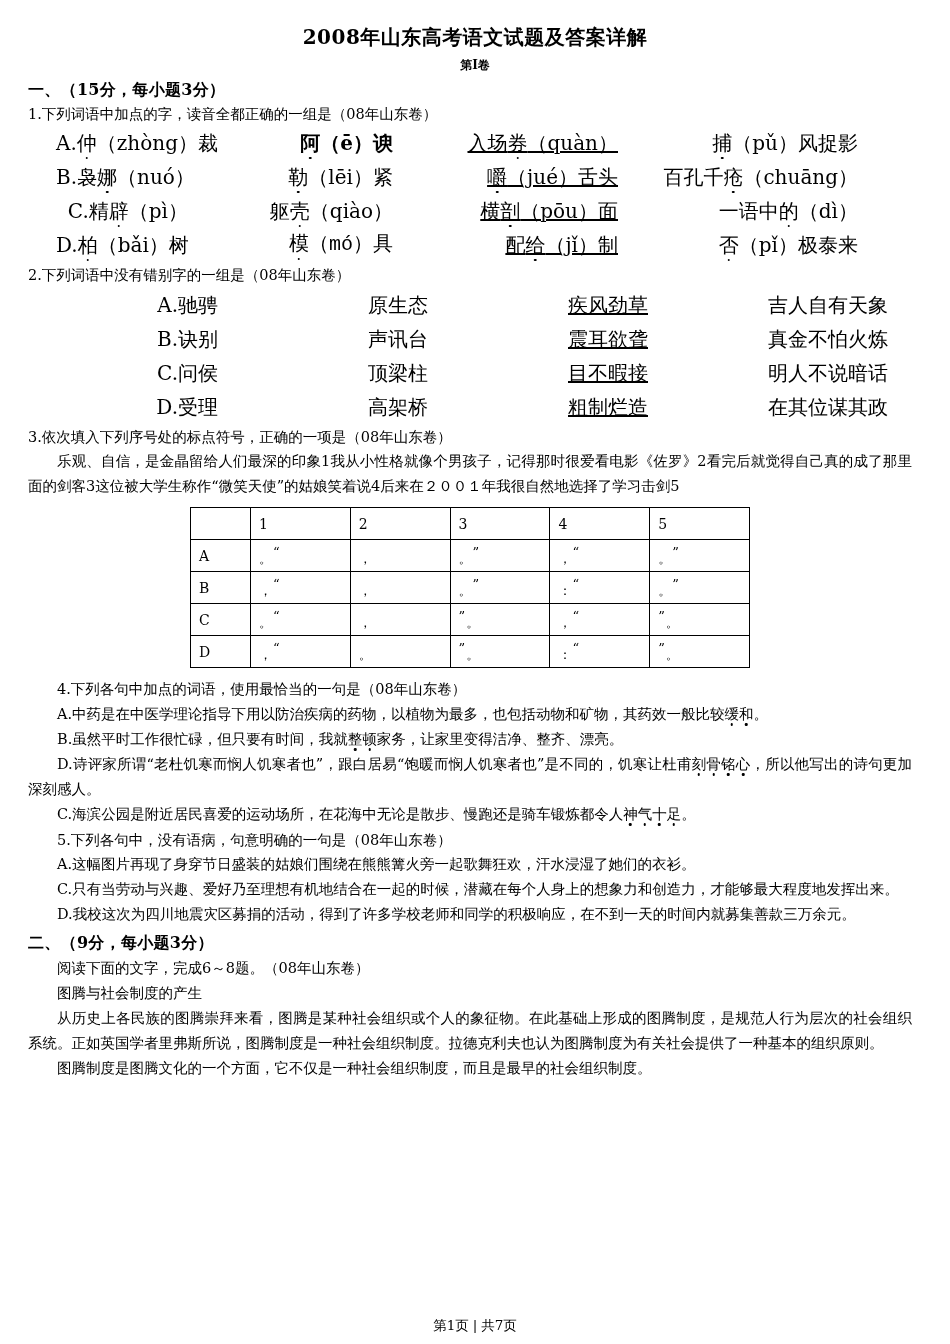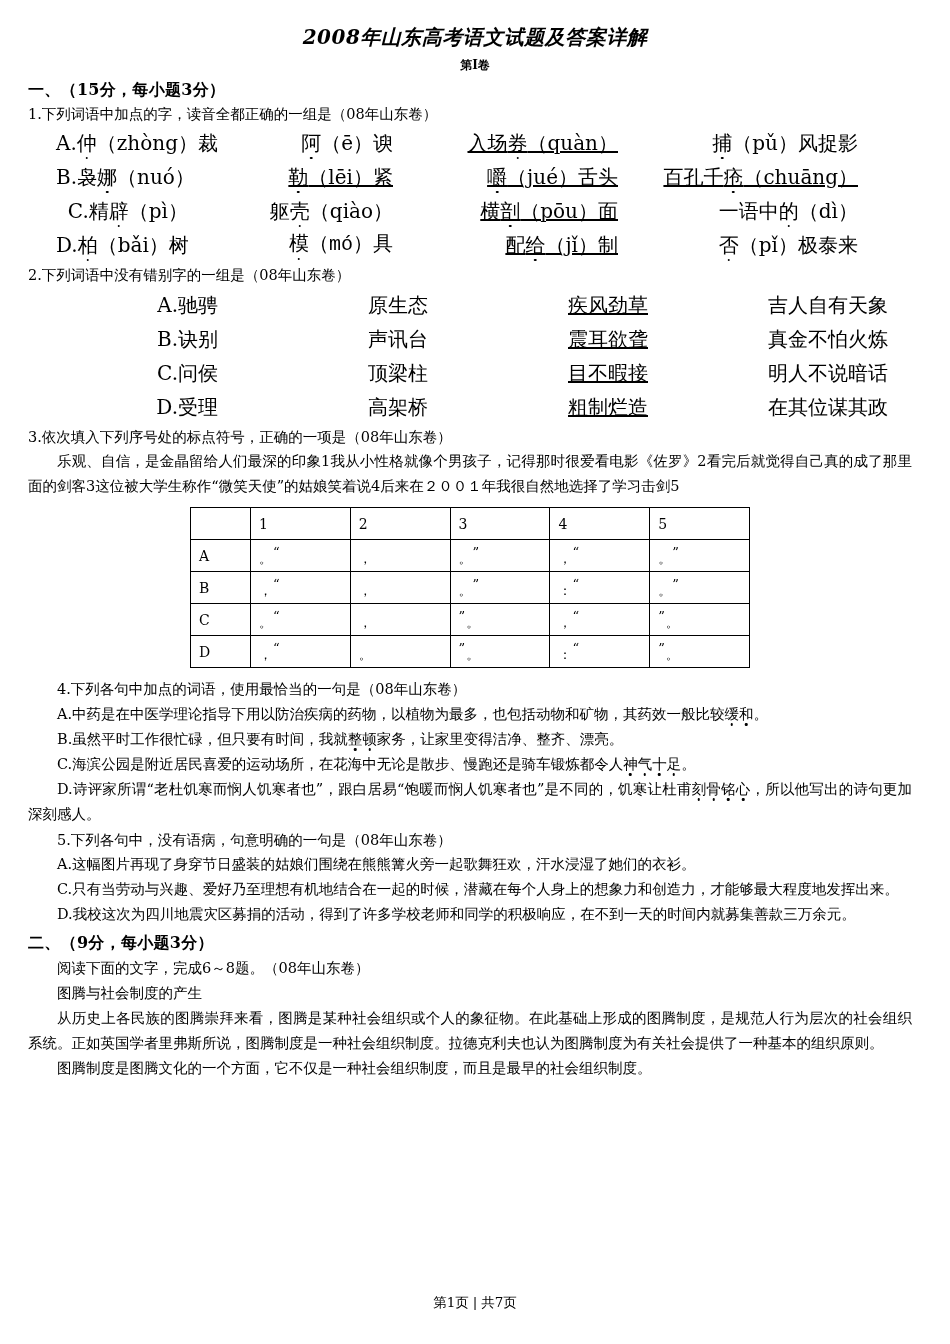--- a/index.html
+++ b/index.html
@@ -22,21 +22,20 @@
     box-sizing: border-box;
     padding: 0;
   }
   .doc-title {
     text-align: center;
     font-size: 20px;
     font-weight: bold;
     letter-spacing: 0.5px;
     margin: 24px 0 0 0;
     font-family: "DejaVu Serif", "Liberation Serif", serif;
-    font-style: italic;
   }
   .volume-title {
     text-align: center;
     font-size: 12px;
     font-weight: bold;
     margin: 6px 0 4px 0;
   }
   .content {
     padding: 0 38px 0 28px;
   }
@@ -58,26 +57,26 @@
     font-size: 20px;
     line-height: 1.7;
     display: flex;
     white-space: nowrap;
     text-align: right;
   }
   .opt-row .c0 { width: 160px; padding-left: 28px; box-sizing: border-box; }
   .opt-row .c1 { width: 205px; }
   .opt-row .c2 { width: 225px; text-decoration: underline; }
   .opt-row .c3 { width: 240px; }
-  .opt-row .c1.pad1 { padding-left: 24px; box-sizing: border-box; }
+  .opt-row .c1.pad1 { padding-left: 24px; box-sizing: border-box; font-weight: bold; }
   .opt-row .c2.pad1 { padding-left: 8px; box-sizing: border-box; }
   .opt-row .c3.pad1 { padding-left: 18px; box-sizing: border-box; }
-  .opt-row .c1.pad2 { padding-left: 40px; box-sizing: border-box; text-decoration: underline; }
+  .opt-row .c1.pad2 { padding-left: 40px; box-sizing: border-box; }
   .opt-row .c2.pad2 { padding-left: 16px; box-sizing: border-box; }
-  .opt-row .c3.pad2 { padding-left: 34px; box-sizing: border-box; text-decoration: underline; }
+  .opt-row .c3.pad2 { padding-left: 34px; box-sizing: border-box; }
   .opt-row .c1.pad3 { padding-left: 50px; box-sizing: border-box; }
   .opt-row .c2.pad3 { padding-left: 22px; box-sizing: border-box; }
   .opt-row .c3.pad3 { padding-left: 48px; box-sizing: border-box; }
   .opt-row .c1.pad4 { padding-left: 46px; box-sizing: border-box; font-family: Liberation Mono, monospace; }
   .opt-row .c2.pad4 { padding-left: 32px; box-sizing: border-box; }
   .opt-row .c3.pad4 { padding-left: 56px; box-sizing: border-box; }
   .opt-row.q2 .c0 { width: 190px; }
   .opt-row.q2 .c1 { width: 210px; }
   .opt-row.q2 .c2 { width: 220px; }
   .dotted {
@@ -127,21 +126,21 @@
     white-space: nowrap;
     font-size: 13px;
     letter-spacing: 1px;
   }
   .pcell .lo { position: relative; top: 3px; }
   .pcell .hi { position: relative; top: -3px; }
   .footer {
     position: absolute;
     left: 0;
     right: 0;
-    bottom: 56px;
+    bottom: 33px;
     text-align: center;
     font-size: 13.5px;
   }
   .footer .sep { margin: 0 4px; }
 </style>
 </head>
 <body>
 
 <div class="page">
 
@@ -260,22 +259,22 @@
             <td><span class="pcell"><span class="lo">：</span><span class="hi">“</span></span></td>
             <td><span class="pcell"><span class="hi">”</span><span class="lo">。</span></span></td>
           </tr>
         </tbody>
       </table>
     </div>
 
     <div class="q-stem indent">4.下列各句中加点的词语，使用最恰当的一句是（08年山东卷）</div>
     <div class="para"><span>A.</span><span>中药是在中医学理论指导下用以防治疾病的药物，以植物为最多，也包括动物和矿物，其药效一般比较</span><span class="dotted-word"><span class="dotted">缓</span><span class="dotted">和</span></span><span>。</span></div>
     <div class="para"><span>B.</span><span>虽然平时工作很忙碌，但只要有时间，我就</span><span class="dotted-word"><span class="dotted">整</span><span class="dotted">顿</span></span><span>家务，让家里变得洁净、整齐、漂亮。</span></div>
+    <div class="para"><span>D.</span><span>诗评家所谓“老杜饥寒而悯人饥寒者也”，跟白居易“饱暖而悯人饥寒者也”是不同的，饥寒让杜甫</span><span class="dotted-word"><span class="dotted">刻</span><span class="dotted">骨</span><span class="dotted">铭</span><span class="dotted">心</span></span><span>，所以他写出的诗句更加深刻感人。</span></div>
     <div class="para"><span>C.</span><span>海滨公园是附近居民喜爱的运动场所，在花海中无论是散步、慢跑还是骑车锻炼都令人</span><span class="dotted-word"><span class="dotted">神</span><span class="dotted">气</span><span class="dotted">十</span><span class="dotted">足</span></span><span>。</span></div>
-    <div class="para"><span>D.</span><span>诗评家所谓“老杜饥寒而悯人饥寒者也”，跟白居易“饱暖而悯人饥寒者也”是不同的，饥寒让杜甫</span><span class="dotted-word"><span class="dotted">刻</span><span class="dotted">骨</span><span class="dotted">铭</span><span class="dotted">心</span></span><span>，所以他写出的诗句更加深刻感人。</span></div>
 
     <div class="q-stem indent">5.下列各句中，没有语病，句意明确的一句是（08年山东卷）</div>
     <div class="para"><span>A.</span><span>这幅图片再现了身穿节日盛装的姑娘们围绕在熊熊篝火旁一起歌舞狂欢，汗水浸湿了她们的衣衫。</span></div>
     <div class="para"><span>C.</span><span>只有当劳动与兴趣、爱好乃至理想有机地结合在一起的时候，潜藏在每个人身上的想象力和创造力，才能够最大程度地发挥出来。</span></div>
     <div class="para"><span>D.</span><span>我校这次为四川地震灾区募捐的活动，得到了许多学校老师和同学的积极响应，在不到一天的时间内就募集善款三万余元。</span></div>
 
     <div class="section-head">二、（9分，每小题3分）</div>
     <div class="para">阅读下面的文字，完成6～8题。（08年山东卷）</div>
     <div class="para">图腾与社会制度的产生</div>
     <div class="para">从历史上各民族的图腾崇拜来看，图腾是某种社会组织或个人的象征物。在此基础上形成的图腾制度，是规范人行为层次的社会组织系统。正如英国学者里弗斯所说，图腾制度是一种社会组织制度。拉德克利夫也认为图腾制度为有关社会提供了一种基本的组织原则。</div>

